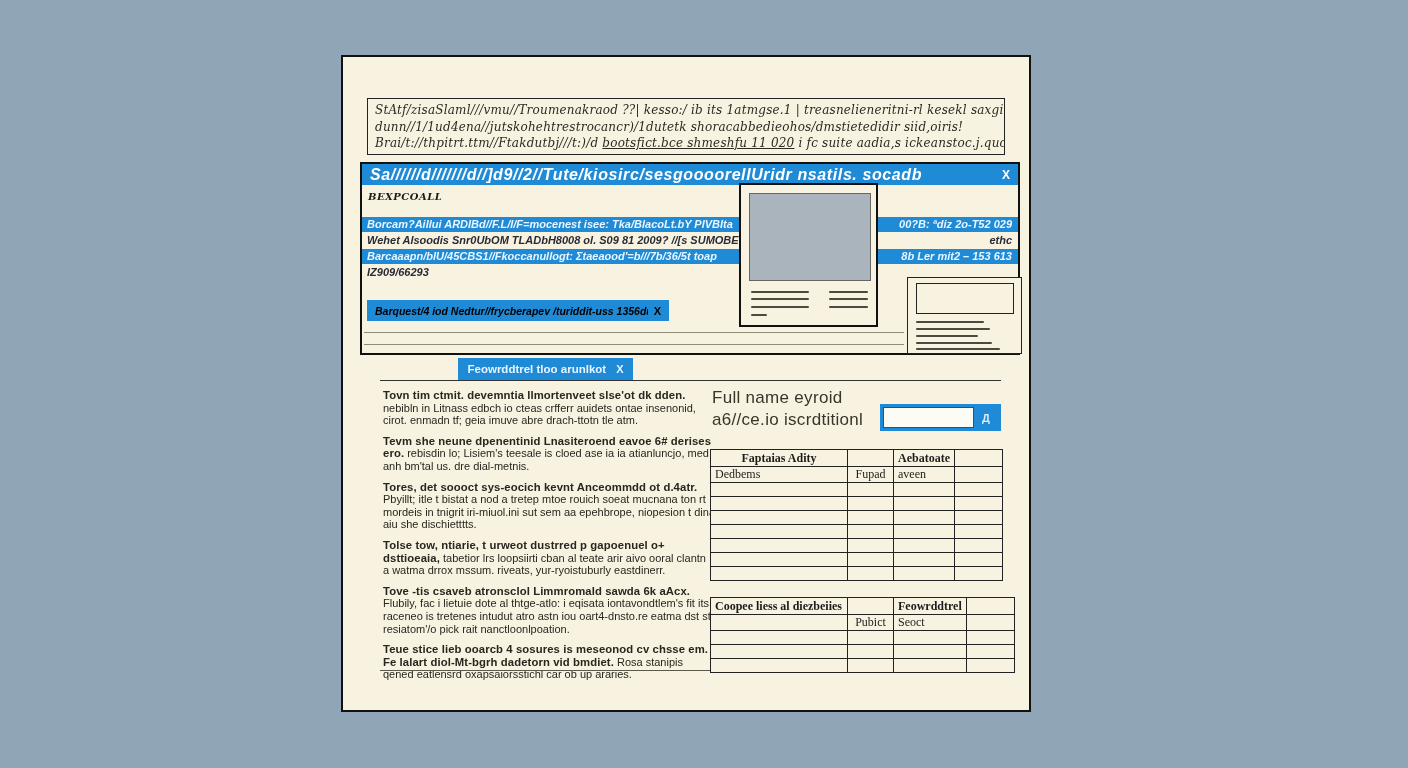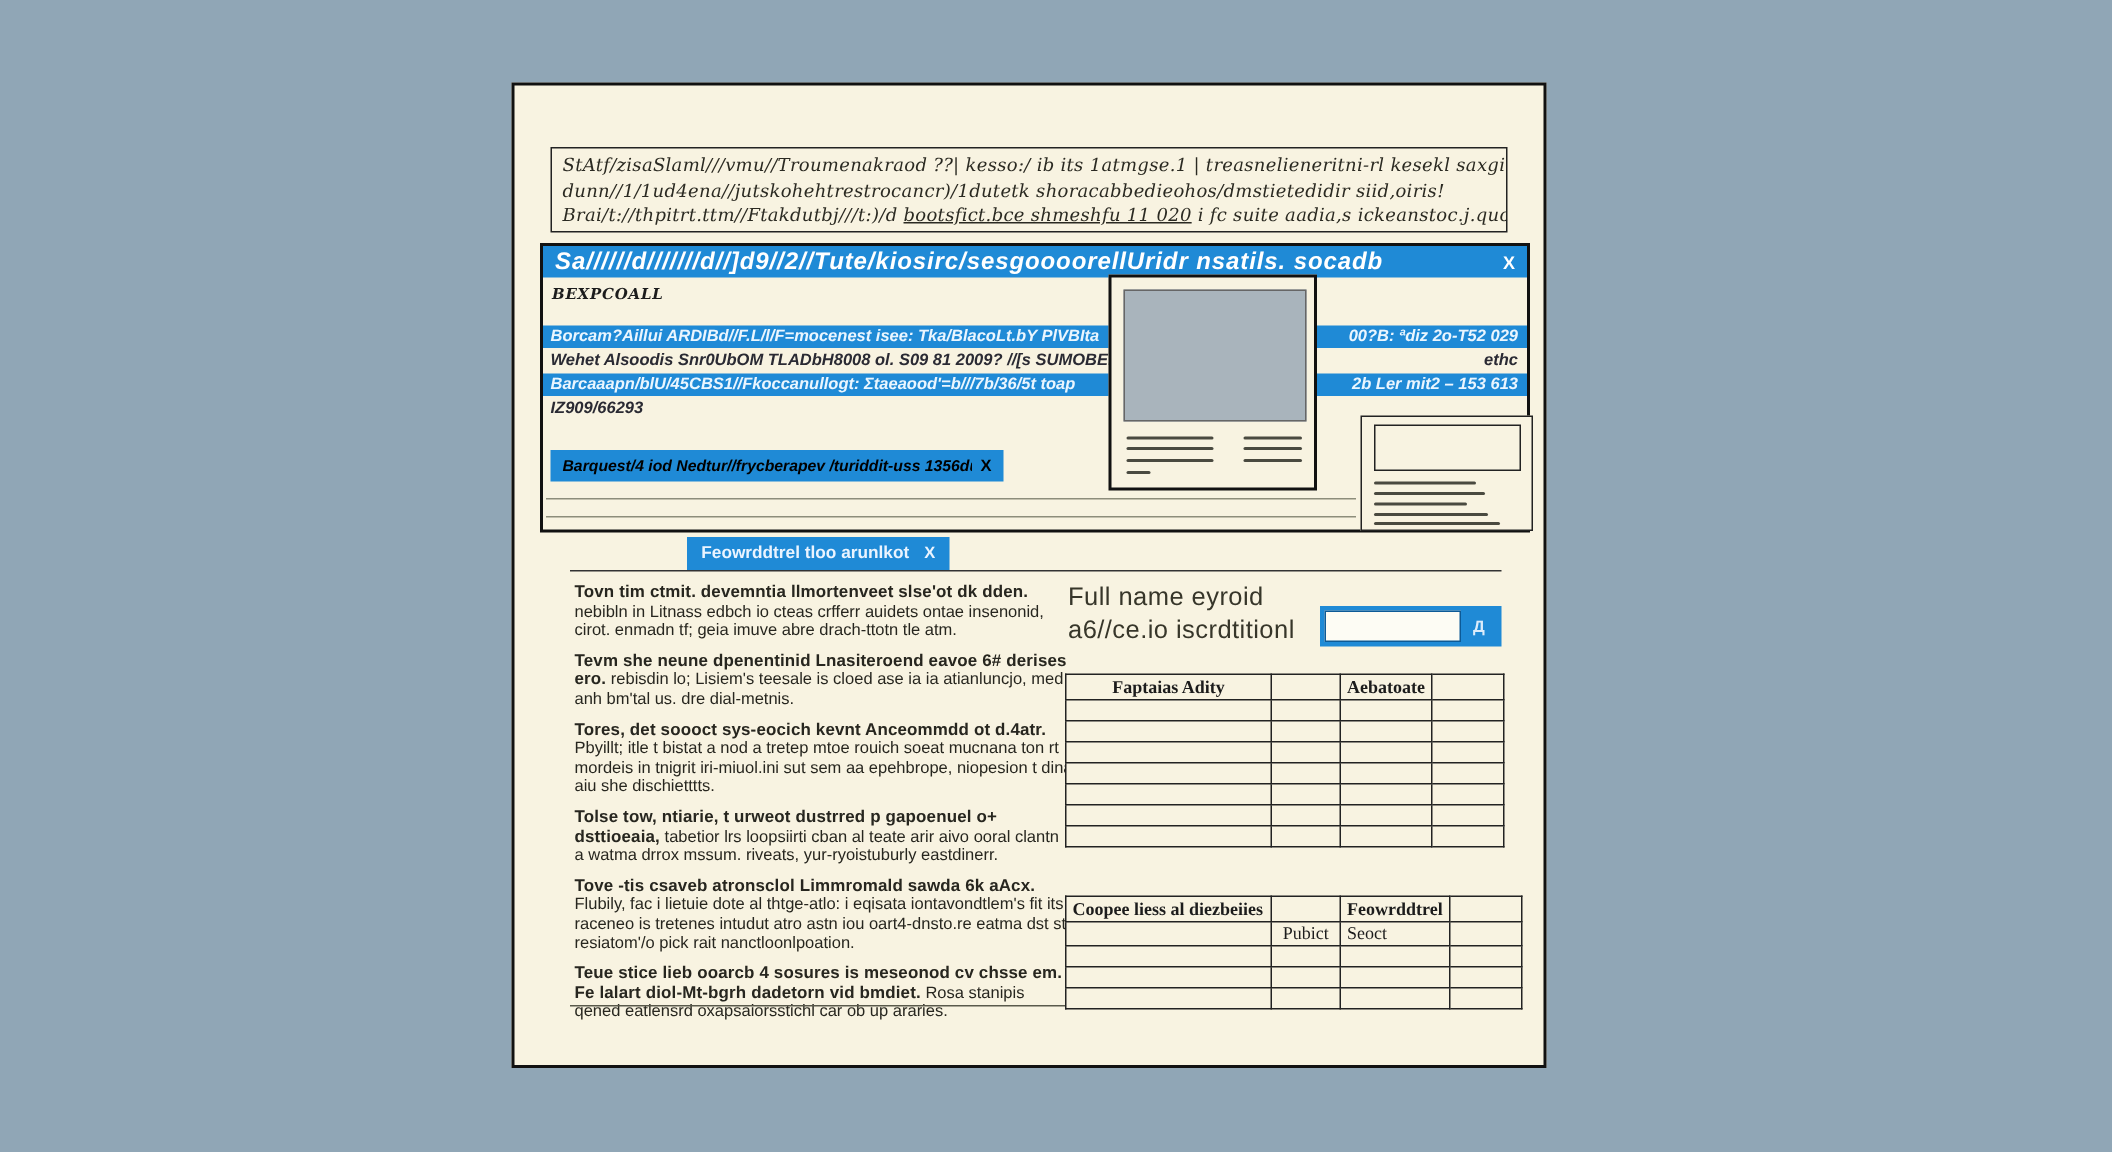--- a/index.html
+++ b/index.html
@@ -112,21 +112,21 @@
       <div class="abs msg-row hl row-1">
         <span class="msg-text">Borcam?Aillui ARDIBd//F.L/l/F=mocenest isee: Tka/BlacoLt.bY PlVBIta</span>
         <span class="msg-meta">00?B: ªdiz 2o-T52 029</span>
       </div>
       <div class="abs msg-row plain row-2">
         <span class="msg-text">Wehet Alsoodis Snr0UbOM TLADbH8008 ol. S09 81 2009? //[s SUMOBEMG</span>
         <span class="msg-meta">ethc</span>
       </div>
       <div class="abs msg-row hl row-3">
         <span class="msg-text">Barcaaapn/blU/45CBS1//Fkoccanullogt: Σtaeaood'=b///7b/36/5t toap</span>
-        <span class="msg-meta">2b Ler mit2 – 153 613</span>
+        <span class="msg-meta">8b Ler mit2 – 153 613</span>
       </div>
       <div class="abs msg-row plain row-4">
         <span class="msg-text">IZ909/66293</span>
         <span class="msg-meta"></span>
       </div>
 
       <div class="abs chip">
         <span class="chip-label">Barquest/4 iod Nedtur//frycberapev /turiddit-uss 1356dud</span>
         <span class="chip-close">X</span>
       </div>
@@ -193,20 +193,26 @@
           <col class="c2">
           <col class="c3">
         </colgroup>
       <tbody>
           <tr class="hrow">
         <td class="center">Faptaias Adity</td>
         <td></td>
         <td>Aebatoate</td>
         <td></td>
       </tr>
+      <tr class="shrow">
+        <td>Dedbems</td>
+        <td class="center">Fupad</td>
+        <td>aveen</td>
+        <td></td>
+      </tr>
       <tr>
             <td></td>
             <td></td>
             <td></td>
             <td></td>
           </tr>
       <tr>
             <td></td>
             <td></td>
             <td></td>

